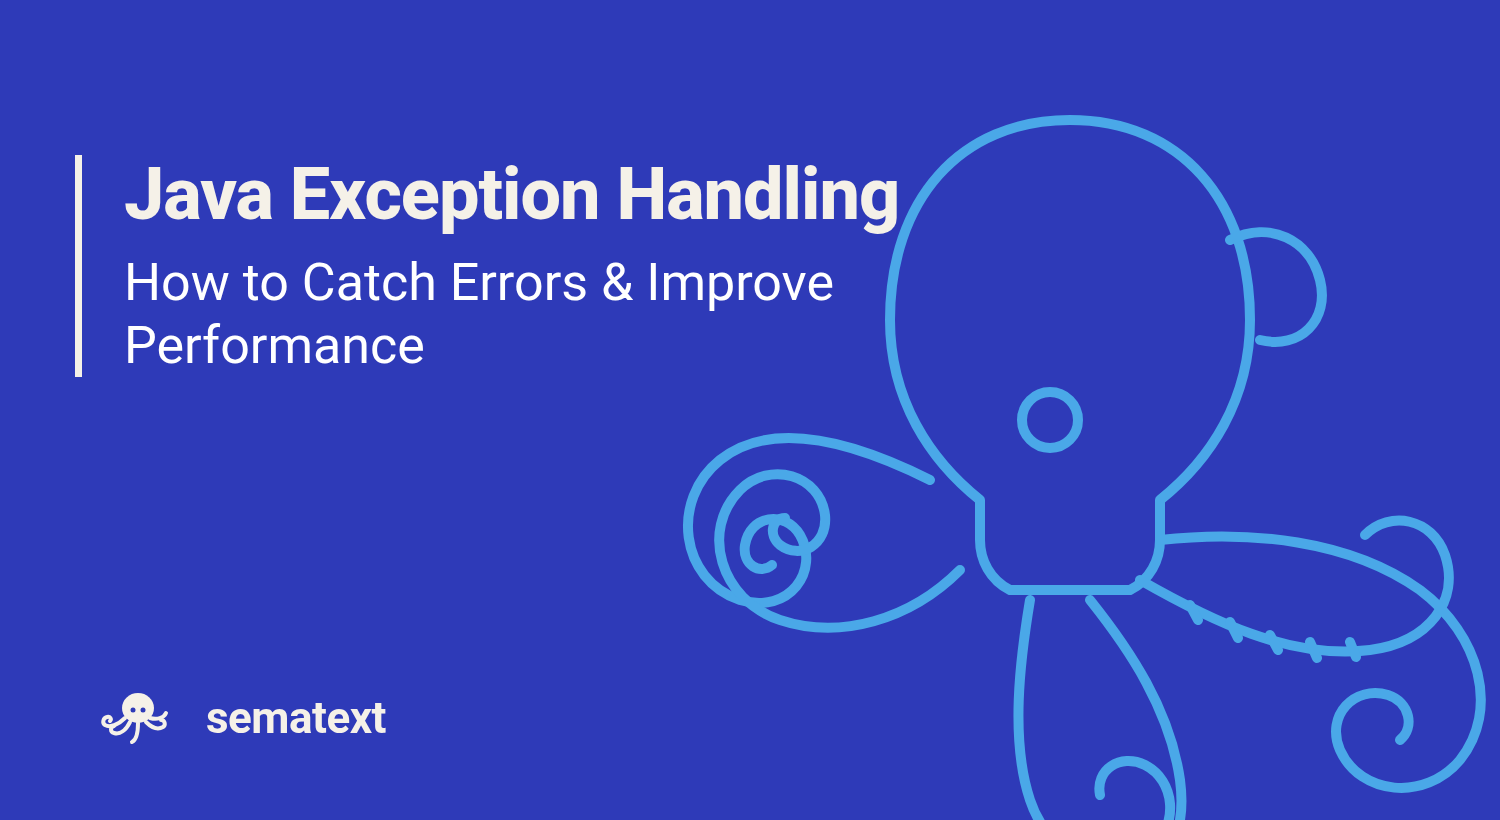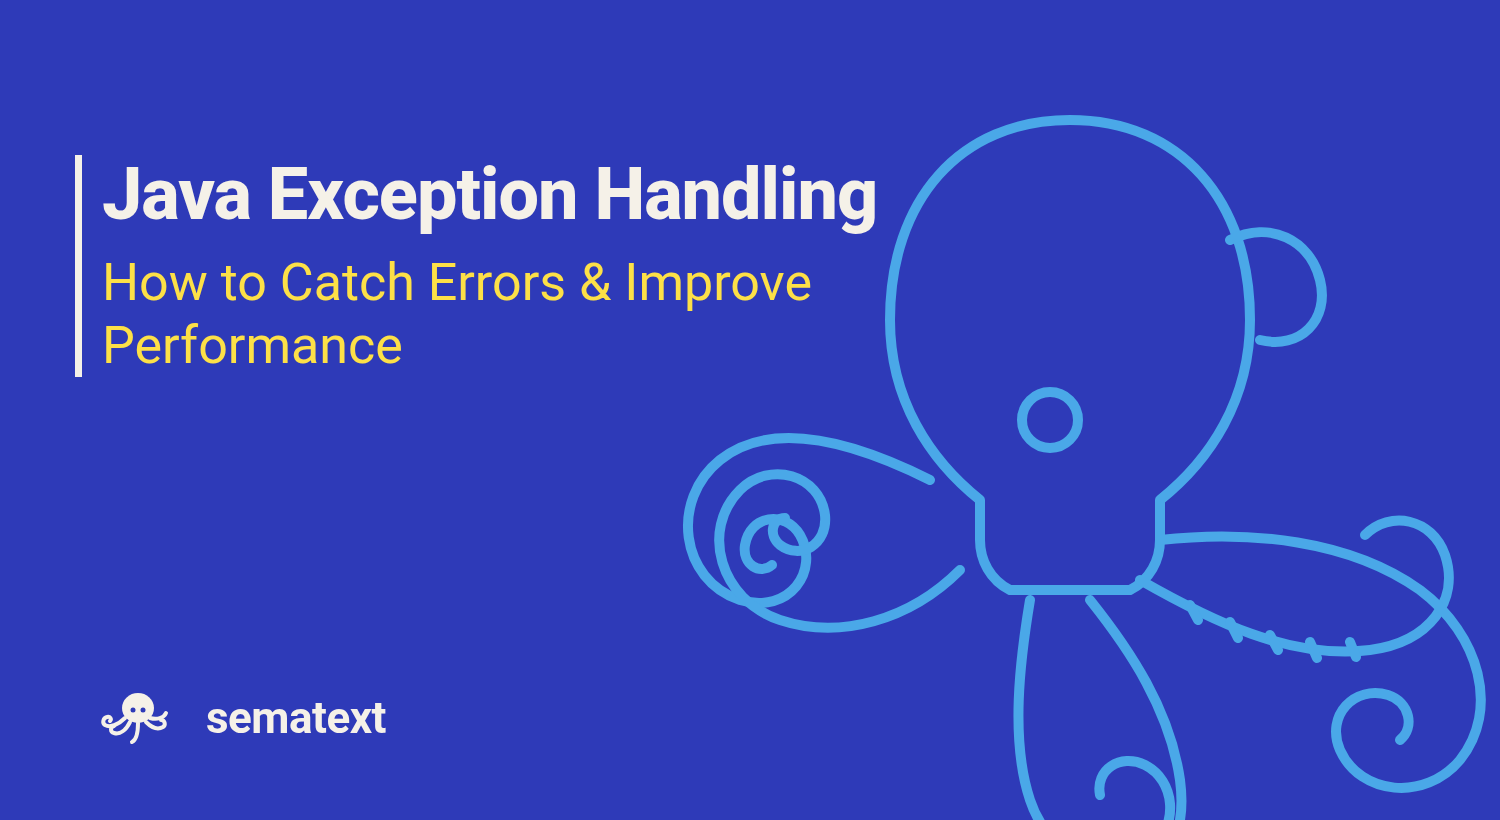--- a/index.html
+++ b/index.html
@@ -25,35 +25,35 @@
       height: 900px;
       z-index: 1;
     }
     
     .content {
       position: absolute;
       left: 75px;
       top: 155px;
       z-index: 2;
       border-left: 7px solid #F5F1E8;
-      padding-left: 20px;
+      padding-left: 42px;
     }
     
     .title {
       font-size: 72px;
       font-weight: 800;
       color: #F5F1E8;
       line-height: 1.1;
       letter-spacing: -1px;
     }
     
     .subtitle {
       font-size: 52px;
       font-weight: 400;
-      color: #fde047;
+      color: #ffffff;
       line-height: 1.2;
       margin-top: 18px;
       max-width: 900px;
     }
     
     .logo-container {
       position: absolute;
       left: 100px;
       bottom: 75px;
       display: flex;

